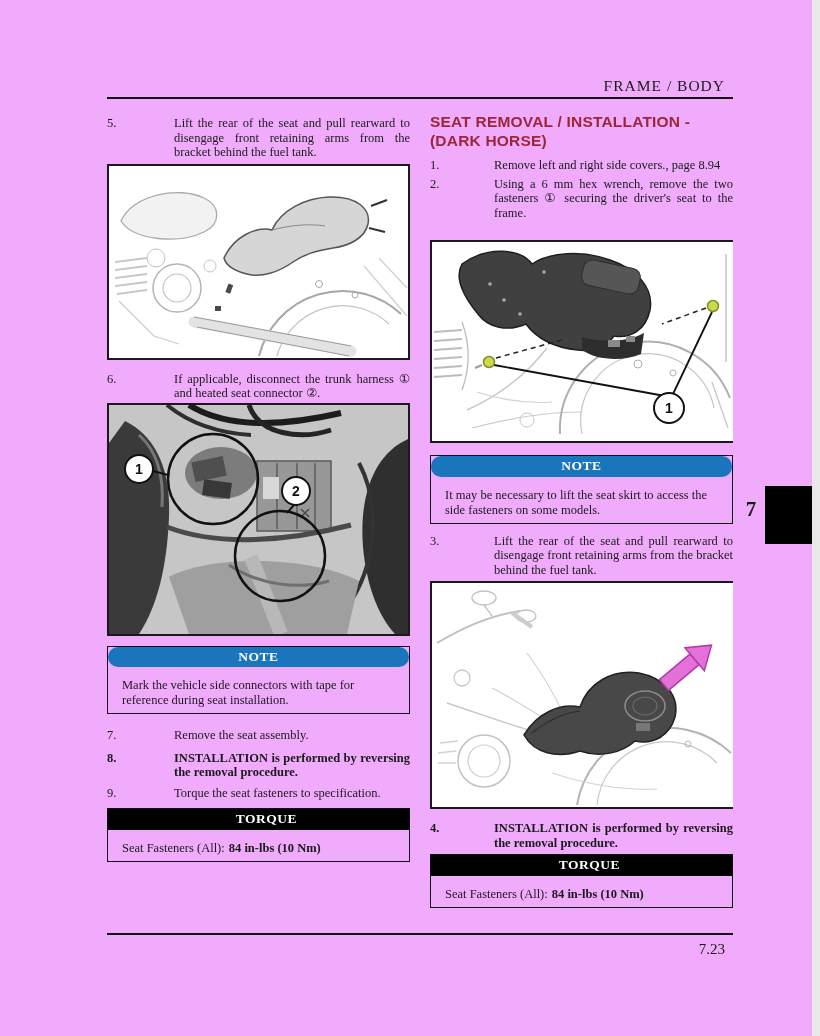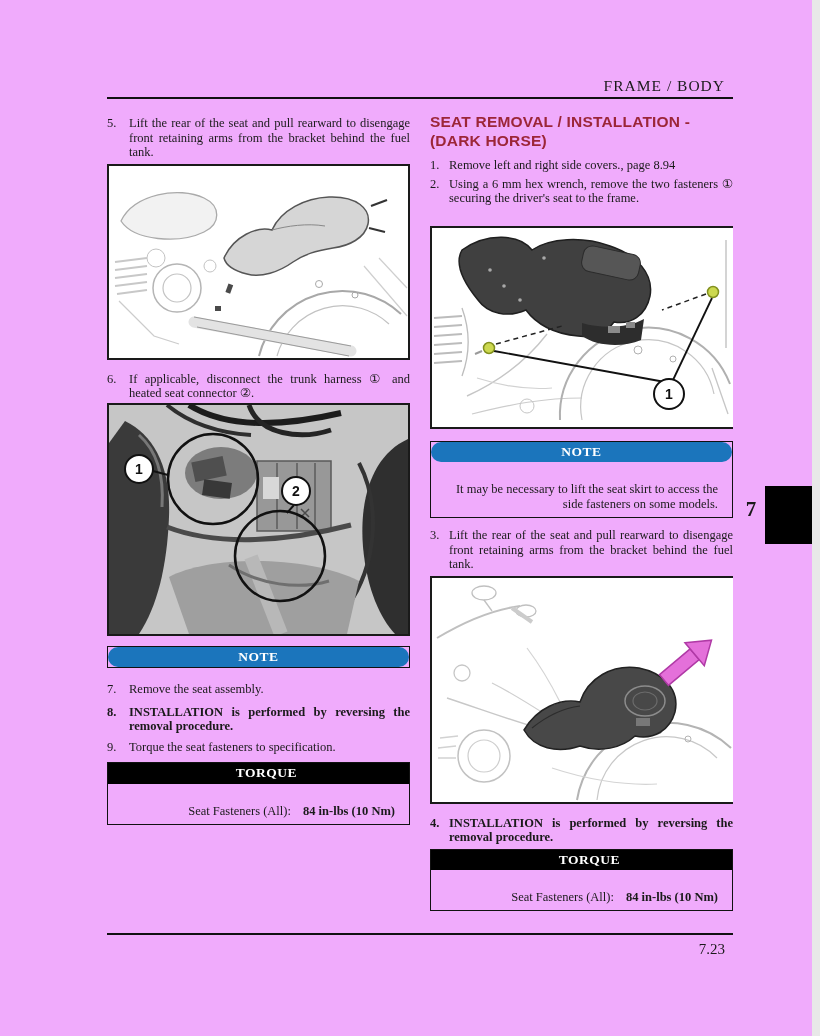--- a/index.html
+++ b/index.html
@@ -15,36 +15,36 @@
   .tab-num{position:absolute;left:740px;top:497px;width:22px;text-align:center;
            font-size:21px;font-weight:bold;}
   
   .col{position:absolute;width:303px;font-size:12.5px;line-height:1.16;}
   .col-left{left:107px;top:116px;}
   .col-right{left:430px;top:112px;}
   
   .step{display:flex;margin-bottom:8px;}
   .step .num{flex:0 0 22px;}
   .col-right .step .num{flex:0 0 19px;}
-  .step .txt{flex:1;text-align:justify;}
+  .step .txt{flex:1;text-align:justify;margin-left:45px;}
   .bold .txt, .bold .num{font-weight:bold;}
   
   .sec-heading{font-family:"Liberation Sans",sans-serif;font-weight:bold;font-size:15.5px;
                line-height:19px;color:#9c2638;letter-spacing:0.2px;margin-bottom:8px;}
   
   .fig{border:2px solid #1a1a1a;background:#fff;margin-bottom:12px;font-size:0;}
   .fig svg{display:block;}
   
   .box{border:1.5px solid #111;margin-bottom:14px;}
   .box-head{color:#fff;font-weight:bold;font-size:13.5px;text-align:center;
             letter-spacing:0.5px;padding:2px 0 3px;}
   .box-head.blue{background:#1b75bc;border-radius:10px;}
   .box-head.black{background:#000;padding-left:16px;}
-  .box-body{text-align:right;font-size:12.5px;line-height:1.2;padding:20px 14px 5px;}
-  .torque-val{font-weight:bold;margin-left:8px;}
+  .box-body{text-align:left;font-size:12.5px;line-height:1.2;padding:11px 14px 5px;}
+  .torque-val{font-weight:bold;}
   
   .callout-text{font-family:"Liberation Sans",sans-serif;font-size:14px;font-weight:bold;fill:#111;}
   
   .mb4{margin-bottom:4px;} .mb2{margin-bottom:2px;} .mb6{margin-bottom:6px;}
   .mb10{margin-bottom:10px;} .mb20{margin-bottom:20px;}
 </style>
 </head>
 <body>
 
 <div class="page">
@@ -149,20 +149,21 @@
         <text x="30" y="69" text-anchor="middle" class="callout-text">1</text>
 
         <line x1="185" y1="100" x2="178" y2="108" stroke="#111111" stroke-width="2"></line>
         <circle cx="187" cy="86" r="14" fill="#ffffff" stroke="#111111" stroke-width="2"></circle>
         <text x="187" y="91" text-anchor="middle" class="callout-text">2</text>
       </svg>
     </div>
 
     <div class="box">
       <div class="box-head blue">NOTE</div>
+      <div class="box-body">Mark the vehicle side connectors with tape for reference during seat installation.</div>
     </div>
 
     <div class="step">
       <span class="num">7.</span>
       <span class="txt">Remove the seat assembly.</span>
     </div>
 
     <div class="step bold mb6">
       <span class="num">8.</span>
       <span class="txt">INSTALLATION is performed by reversing the removal procedure.</span>

